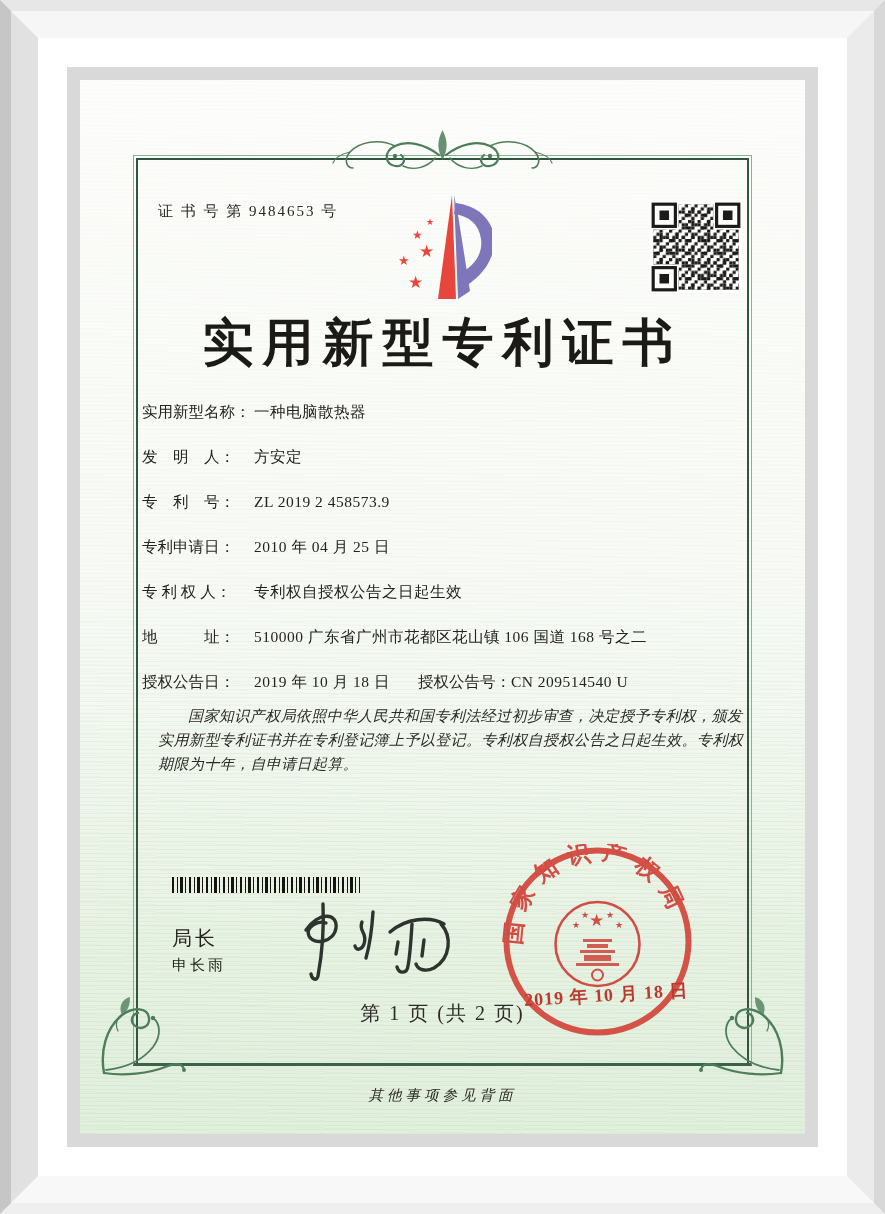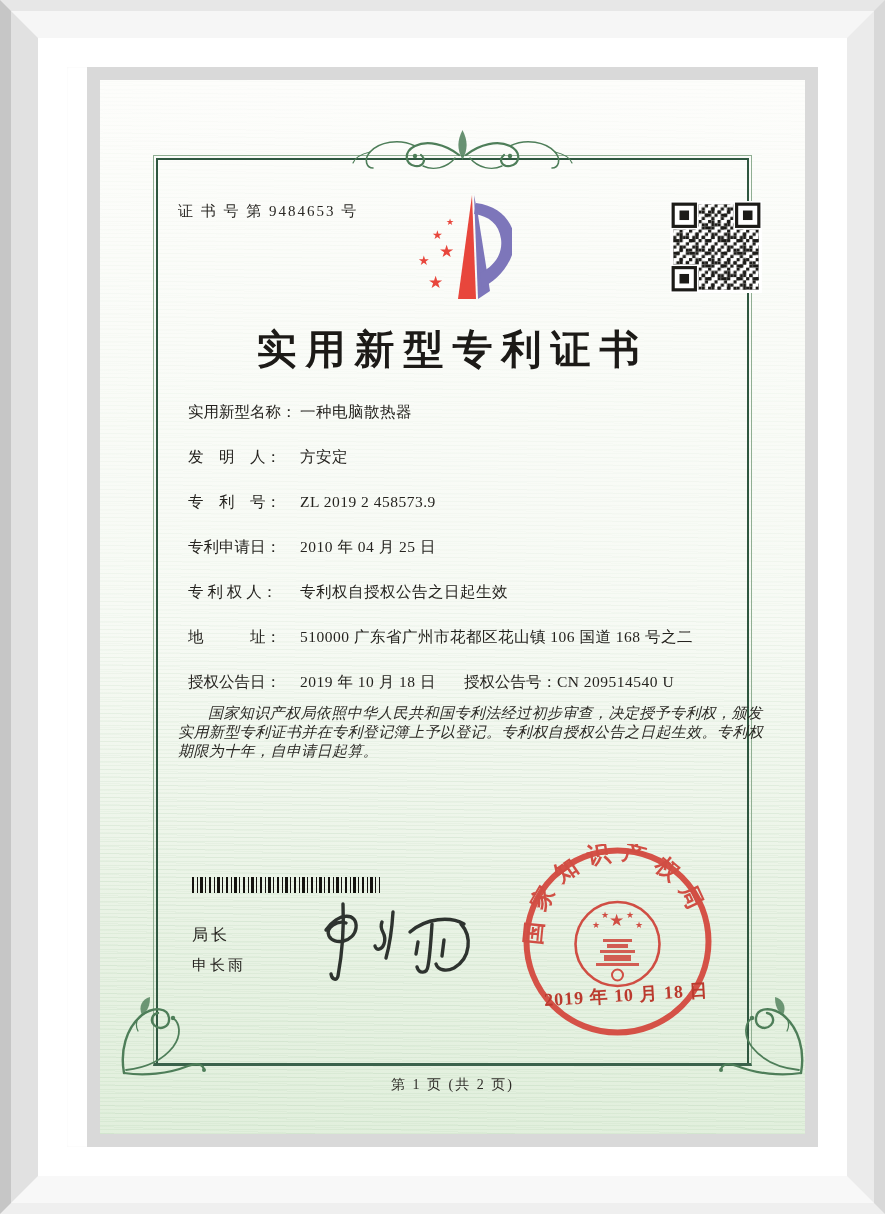--- a/index.html
+++ b/index.html
@@ -5,21 +5,21 @@
   html,body{margin:0;padding:0;background:#ffffff;}
   *{box-sizing:border-box;}
   body{font-family:"Liberation Serif","DejaVu Serif",serif;color:#25231f;}
 
   
   .frame{width:885px;height:1214px;border:11px solid;
          border-color:#e7e7e7 #d8d8d8 #efefef #c6c6c6;}
   .frame-face{width:100%;height:100%;border:27px solid;
          border-color:#f6f6f6 #ebebeb #f8f8f8 #e1e1e1;}
   .frame-white{width:100%;height:100%;border:29px solid #ffffff;
-         box-shadow:inset 0 0 2px rgba(0,0,0,.06);padding-left:20px;}
+         box-shadow:inset 0 0 2px rgba(0,0,0,.06);}
   .mat-lip{width:100%;height:100%;border:13px solid #d9d9d9;}
 
   
   .paper{position:relative;width:100%;height:100%;background:#fdfdfb;overflow:hidden;}
   .paper .guilloche{position:absolute;inset:0;pointer-events:none;
       background:
         repeating-linear-gradient(0deg, rgba(116,168,122,.16) 0 1px, rgba(0,0,0,0) 1px 4px),
         repeating-linear-gradient(2deg, rgba(116,168,122,.10) 0 1px, rgba(0,0,0,0) 1px 7px);
       -webkit-mask-image:linear-gradient(180deg,rgba(0,0,0,.12) 0%,rgba(0,0,0,.25) 45%,rgba(0,0,0,.8) 75%,#000 100%);
       mask-image:linear-gradient(180deg,rgba(0,0,0,.12) 0%,rgba(0,0,0,.25) 45%,rgba(0,0,0,.8) 75%,#000 100%);}
@@ -30,43 +30,43 @@
   .cert-border{position:absolute;left:53px;right:53px;top:75px;bottom:68px;
       border:1px solid #8fae92;border-bottom:3px solid #3a624b;}
   .cert-border::before{content:"";position:absolute;left:2px;right:2px;top:2px;bottom:0;
       border:2px solid #2f5740;border-bottom:none;}
 
   .abs{position:absolute;}
   .centered{left:0;right:0;text-align:center;}
 
   
   .cert-no{left:78px;top:122px;font-size:15px;letter-spacing:2px;color:#2a2824;}
-  .title{top:242px;font-size:40px;font-weight:600;letter-spacing:9px;color:#1c1a17;}
-  .fields{left:88px;right:58px;top:321px;font-size:15.5px;line-height:22px;}
+  .title{top:229px;font-size:51px;font-weight:600;letter-spacing:9px;color:#1c1a17;}
+  .fields{left:62px;right:58px;top:321px;font-size:15.5px;line-height:22px;}
   .field-row{margin-bottom:23px;white-space:nowrap;}
   .field-label{display:inline-block;width:112px;vertical-align:top;}
   .field-value{letter-spacing:.5px;}
   .pair2{margin-left:28px;}
-  .paras{left:78px;top:624px;width:590px;font-size:15px;line-height:19px;
+  .paras{left:78px;top:624px;width:590px;font-size:15px;line-height:24px;
          font-style:italic;letter-spacing:.4px;color:#2b2925;}
   .paras p{margin:0;text-indent:2em;}
 
   .barcode{left:92px;top:797px;width:188px;height:16px;background:
      repeating-linear-gradient(90deg,#14130f 0 2px,rgba(0,0,0,0) 2px 5px,#14130f 5px 6px,
        rgba(0,0,0,0) 6px 8px,#14130f 8px 11px,rgba(0,0,0,0) 11px 13px,
        #14130f 13px 14px,rgba(0,0,0,0) 14px 17px);}
-  .signer-title{left:92px;top:845px;font-size:16px;letter-spacing:3px;}
+  .signer-title{left:92px;top:845px;font-size:20px;letter-spacing:3px;}
   .signer-name{left:92px;top:876px;font-size:15px;letter-spacing:3px;}
   .signature{left:198px;top:816px;}
 
   .seal{left:420px;top:764px;opacity:.93;}
   .seal-date{left:444px;top:903px;font-size:18px;color:#bb3a2e;letter-spacing:1px;
        transform:rotate(-3.5deg);font-weight:600;white-space:nowrap;}
 
-  .page-footer{top:996px;font-size:14px;letter-spacing:2px;color:#2d2b27;}
+  .page-footer{top:920px;font-size:20px;letter-spacing:2px;color:#2d2b27;}
   .back-note{top:1006px;font-size:14.5px;font-style:italic;letter-spacing:4px;color:#2d2b27;}
 
   .ornament-top{left:250px;top:38px;}
   .flourish-bl{left:16px;top:893px;}
   .flourish-br{left:614px;top:893px;transform:scaleX(-1);}
 
   .green-stroke{stroke:#4e7e59;fill:none;stroke-linecap:round;}
   .green-fill{fill:#4e7e59;stroke:none;}
 </style>
 </head>
@@ -236,18 +236,19 @@
             <rect x="80" y="106" width="35" height="3"></rect>
             <rect x="84" y="111" width="27" height="6"></rect>
             <rect x="76" y="119" width="43" height="3"></rect>
           </g>
           <circle cx="97.5" cy="131" r="5.5" fill="none" stroke="#cf4238" stroke-width="2"></circle>
         </g>
       </svg>
       <div class="abs seal-date">2019 年 10 月 18 日</div>
 
       <div class="abs centered page-footer">第 1 页 (共 2 页)</div>
+      <div class="abs centered back-note">其他事项参见背面</div>
 
     </div>
    </div>
   </div>
  </div>
 </div>
 
 </body></html>

